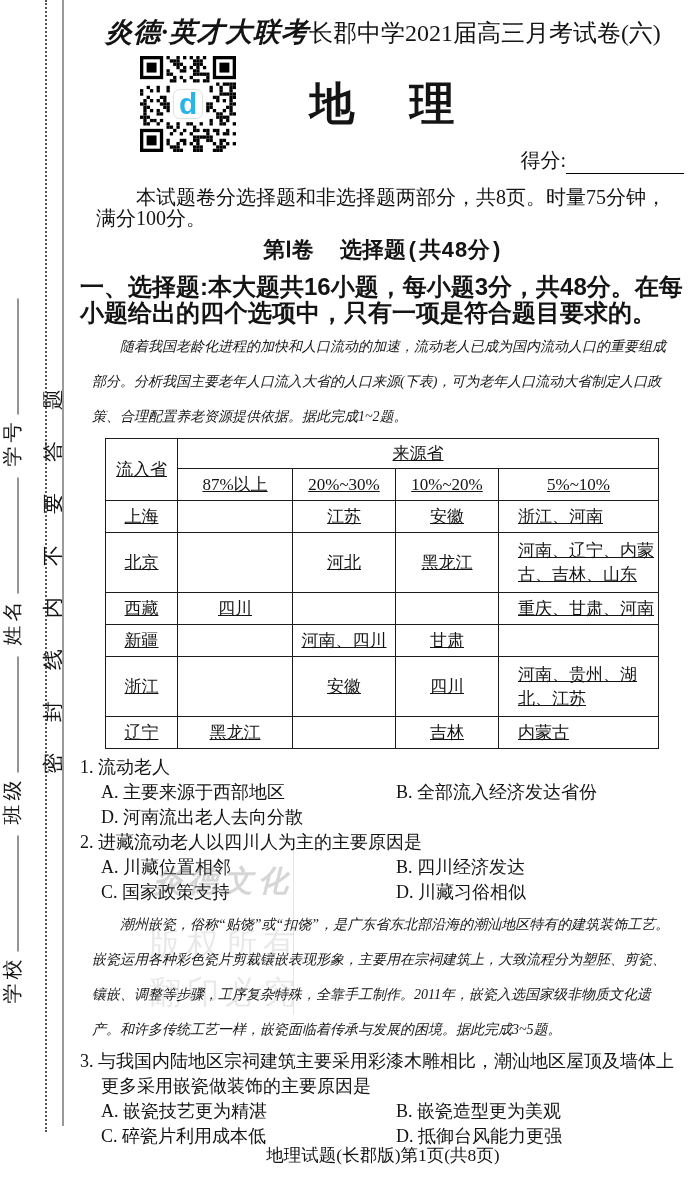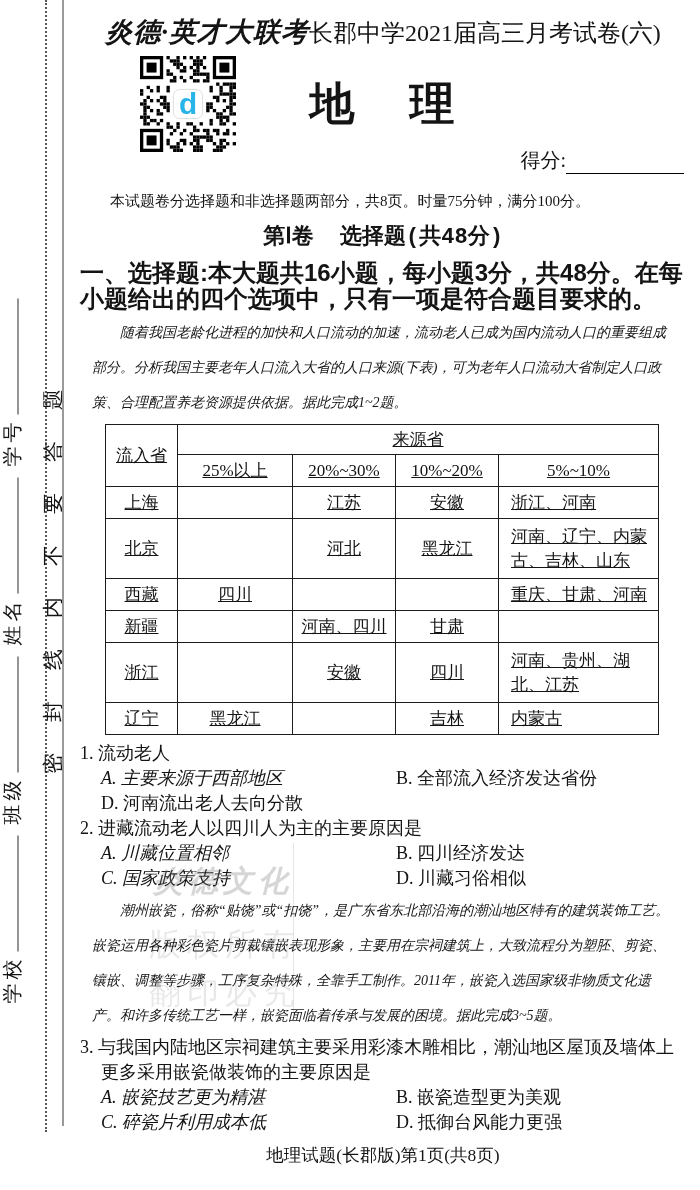--- a/index.html
+++ b/index.html
@@ -21,35 +21,35 @@
   .exam-title{position:absolute;top:14px;left:0;width:100%;text-align:center;white-space:nowrap;}
   .exam-series{font-size:27px;font-weight:bold;font-style:italic;letter-spacing:1px;}
   .exam-rest{font-size:24px;}
   .qr{position:absolute;left:60px;top:56px;width:96px;height:96px;}
   .subject-title{position:absolute;top:74px;left:0;width:100%;text-align:center;
     font-size:45px;font-weight:bold;white-space:pre;letter-spacing:2px;}
   .score-row{position:absolute;top:147px;right:2px;font-size:20px;display:flex;align-items:flex-end;}
   .score-blank{display:inline-block;width:118px;border-bottom:1.5px solid #000;height:24px;}
   
   .flow{position:absolute;left:0;top:187px;width:606px;}
-  .intro{margin:0 0 6px;text-indent:2em;font-size:15px;line-height:28px;}
+  .intro{margin:0 16px 6px;text-indent:2em;font-size:20px;line-height:21px;}
   .sec-title{text-align:center;font-size:22px;font-weight:bold;margin:6px 0 9px;white-space:pre;font-family:Liberation Mono, monospace;}
   .instr{font-family:"Liberation Sans","DejaVu Sans",sans-serif;font-weight:bold;
     font-size:24px;line-height:26px;margin:0 0 3px;}
   .passage{font-style:italic;font-size:14px;line-height:35px;text-indent:2em;margin:2px 12px;}
   
   table.src{border-collapse:collapse;margin:4px 0 6px 25px;font-size:17px;table-layout:fixed;width:553px;text-decoration:underline;}
   table.src th,table.src td{border:1.4px solid #1c1c1c;text-align:center;padding:1px 4px;
     font-weight:normal;overflow:hidden;}
-  table.src td.lft{text-align:left;padding-left:12px;line-height:24px;}
+  table.src td.lft{text-align:left;padding-left:19px;line-height:24px;}
   tr.h1{height:30px;}tr.h2{height:32px;}tr.r1{height:32px;}tr.r2{height:60px;}
   
   .q{font-size:18px;line-height:25px;}
   .opts{display:flex;margin-left:21px;}
-  .o1{flex:none;width:295px;font-style:italic;}
+  .o1{flex:none;width:295px;}
   .hang{padding-left:21px;text-indent:-21px;}
   
   .watermark{position:absolute;left:115px;top:843px;width:178px;height:172px;
     border-right:1px solid rgba(0,0,0,0.10);pointer-events:none;}
   .wm-brand{position:absolute;left:38px;top:18px;font-size:30px;font-weight:bold;font-style:italic;
     color:rgba(120,120,120,0.30);letter-spacing:5px;white-space:nowrap;}
   .wm-l2{position:absolute;left:34px;top:80px;font-size:32px;color:rgba(0,0,0,0.09);letter-spacing:6px;white-space:nowrap;}
   .wm-l3{position:absolute;left:34px;top:128px;font-size:32px;color:rgba(0,0,0,0.09);letter-spacing:6px;white-space:nowrap;}
   
   .page-footer{position:absolute;left:80px;top:1143px;width:606px;text-align:center;font-size:17.5px;}
@@ -330,21 +330,21 @@
           <col style="width:103px">
           <col style="width:103px">
           <col style="width:160px">
         </colgroup>
       <tbody>
           <tr class="h1">
         <th rowspan="2">流入省</th>
         <th colspan="4">来源省</th>
       </tr>
       <tr class="h2">
-        <th>25%以上</th>
+        <th>87%以上</th>
         <th>20%~30%</th>
         <th>10%~20%</th>
         <th>5%~10%</th>
       </tr>
       <tr class="r1">
         <td>上海</td>
         <td></td>
         <td>江苏</td>
         <td>安徽</td>
         <td class="lft">浙江、河南</td>

